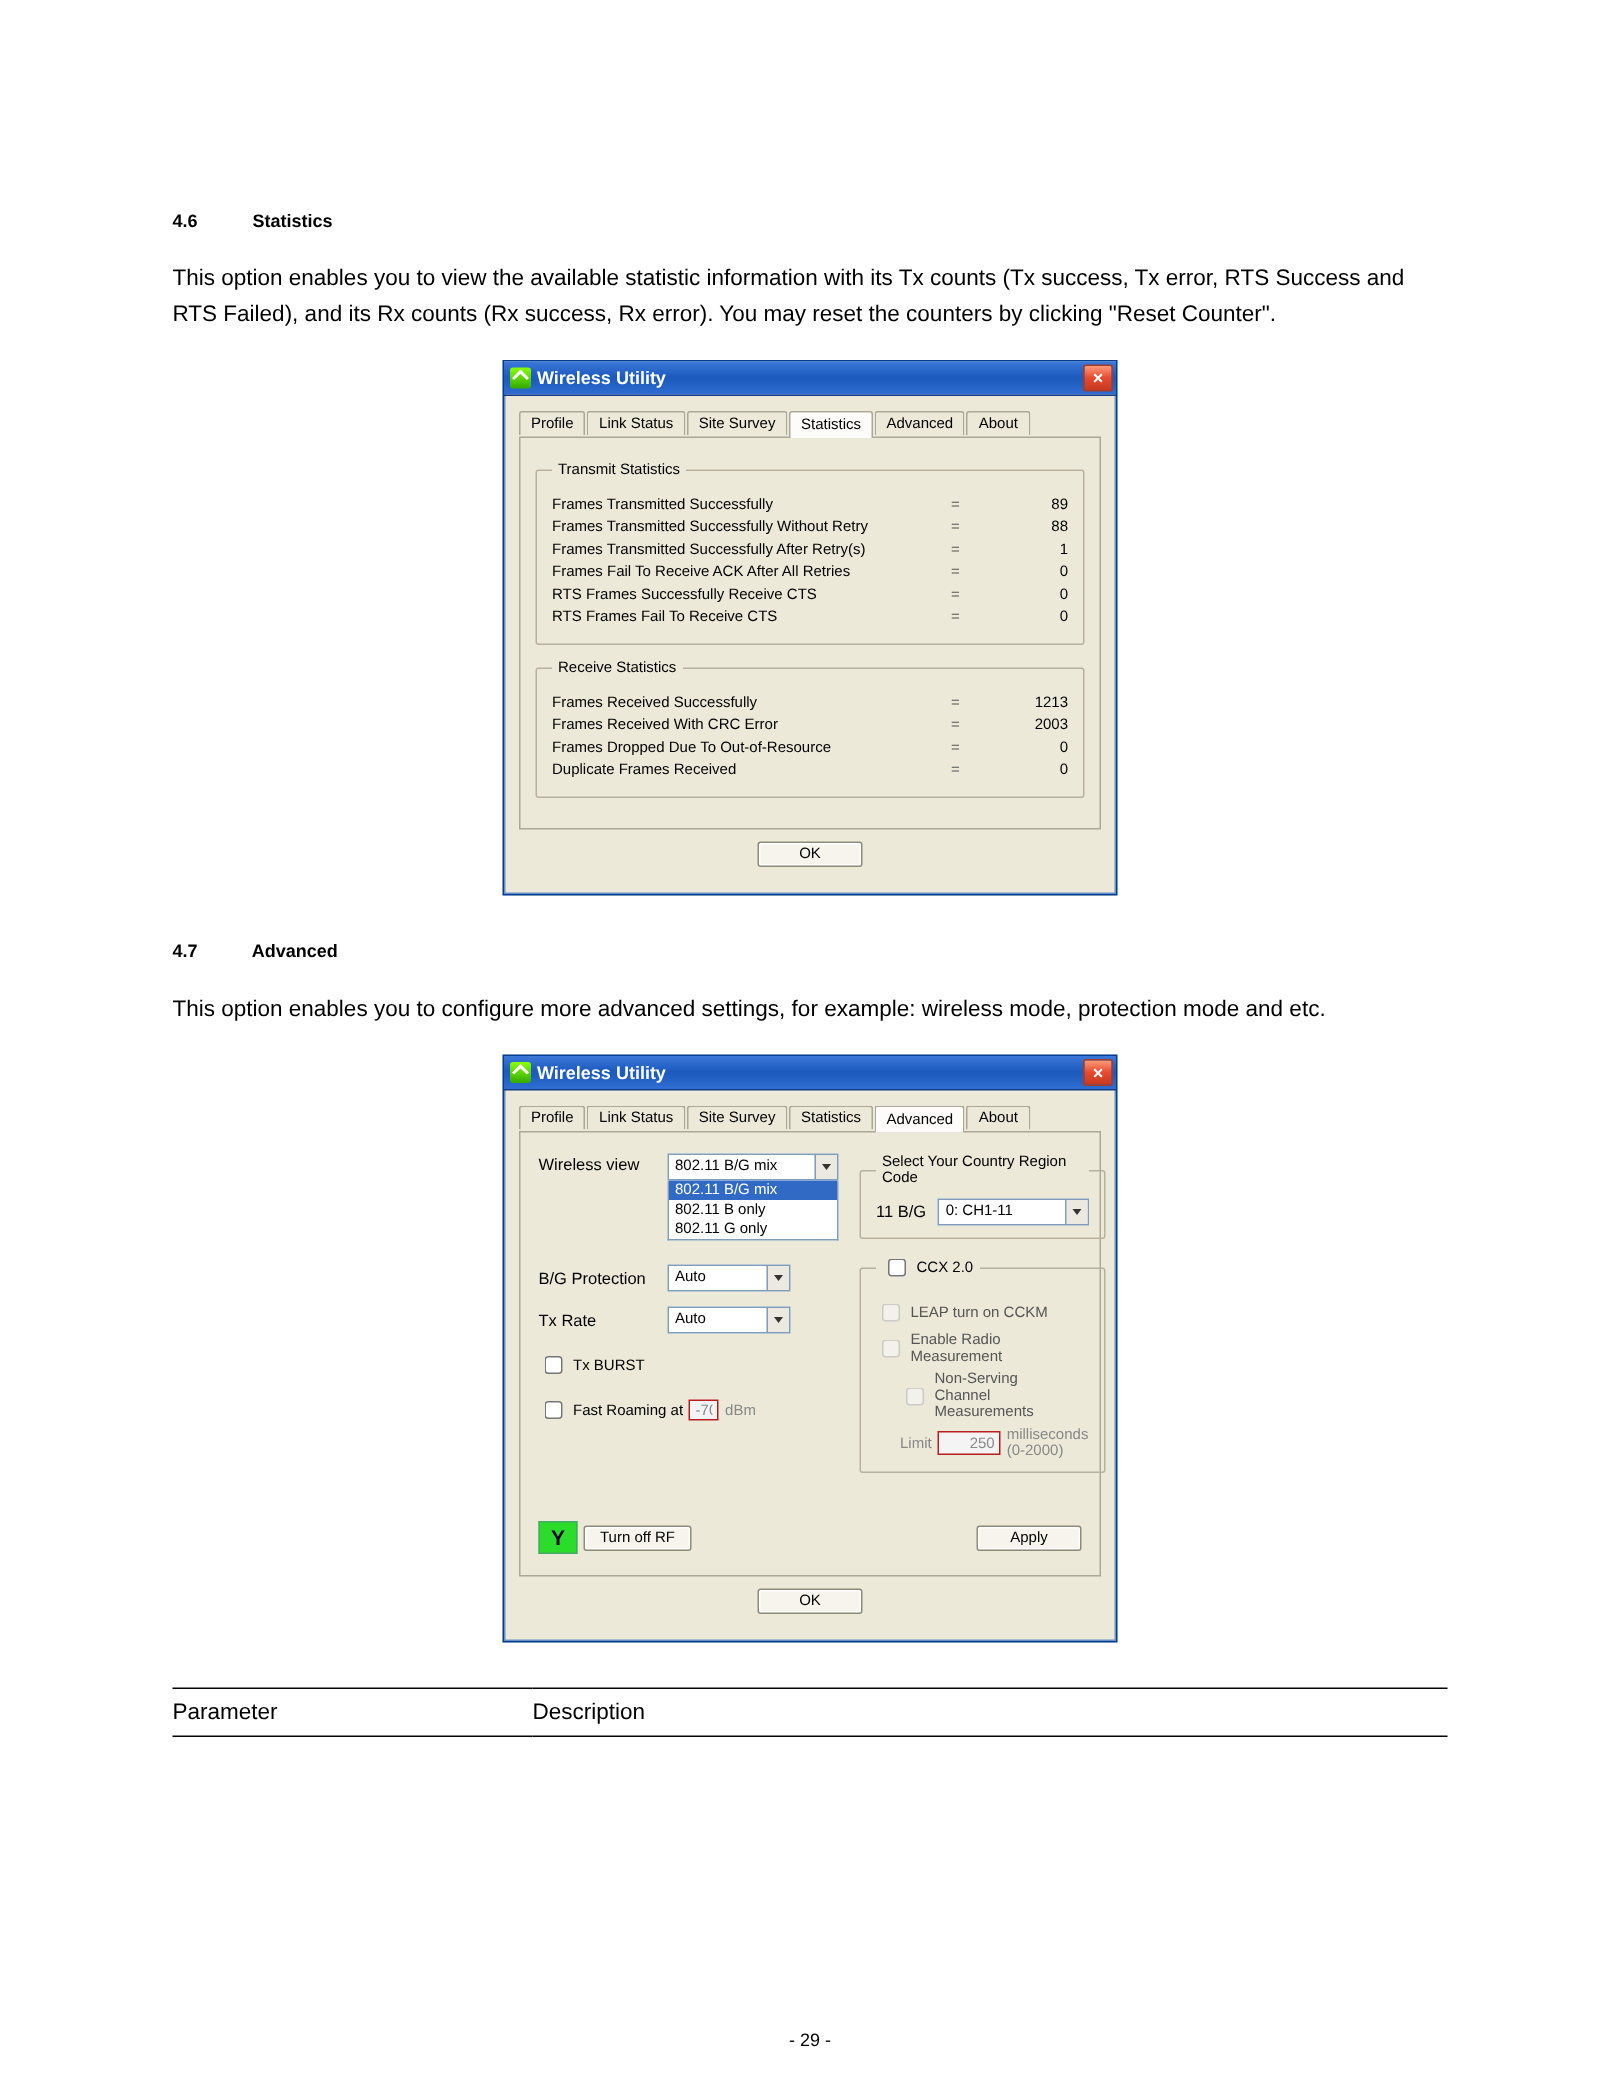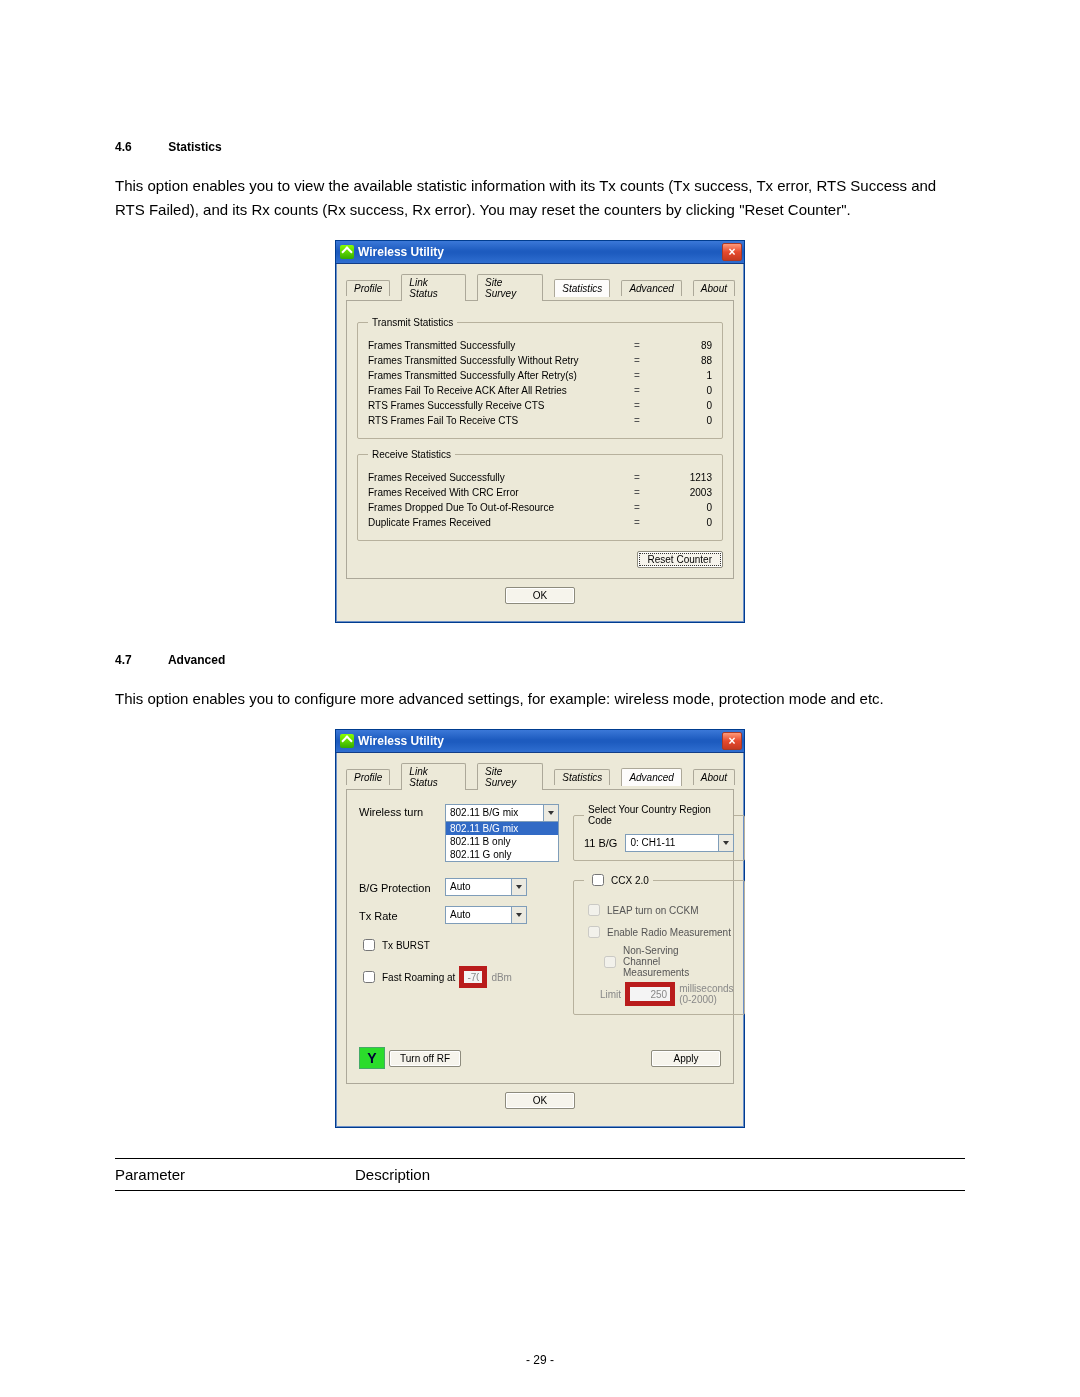--- a/index.html
+++ b/index.html
@@ -70,24 +70,23 @@
     color: #fff;
     display: flex; align-items: center; justify-content: center;
     font-size: 12px; font-weight: bold;
     line-height: 1;
   }
   .dialog-body {
     padding: 10px 10px 14px 10px;
   }
   .tabs {
     display: flex;
-    align-items: center;
-    gap: 12px;
+    align-items: flex-start;
+    gap: 2px;
     margin-bottom: -1px;
-    font-style: italic;
   }
   .tab {
     border: 1px solid #aca899;
     border-bottom: none;
     background: #ece9d8;
     padding: 2px 7px;
     font-size: 10px;
     color: #000;
     border-radius: 2px 2px 0 0;
     position: relative;
@@ -166,21 +165,21 @@
     border-top: none;
     background: #fff;
     font-size: 10px;
   }
   .combo-list .opt { padding: 1px 4px; }
   .combo-list .opt.sel { background: #316ac5; color: #fff; }
   .chk { display:flex; align-items:center; gap:4px; font-size:10px; color:#555; }
   .chk.en { color:#000; }
   .chk input { width:12px;height:12px; }
   .small-input{
-    border:5px solid #b91c1c; background:#f4f4f4; width:34px; height:14px; font-size:10px;
+    border:1px solid #b91c1c; background:#f4f4f4; width:34px; height:14px; font-size:10px;
     text-align:right; padding:0 3px; color:#888;
   }
   .unit { color:#888; font-size:10px; }
   .pill-icon{
     width:24px;height:20px;background:#2bdc2b;border:1px solid #4a6; margin-right:4px;
     display:flex;align-items:center;justify-content:center;color:#003;font-weight:bold;font-size:14px;
   }
   .param-table{
     width:100%; border-collapse:collapse; margin-top:10px; font-size:15px;
   }
@@ -269,23 +268,20 @@
                 <span class="eq">=</span>
                 <span class="val">0</span>
               </div>
               <div class="statrow">
                 <span>Duplicate Frames Received</span>
                 <span class="eq">=</span>
                 <span class="val">0</span>
               </div>
             </div>
         </fieldset>
-        <div class="right">
-          <button class="btn focus">Reset Counter</button>
-        </div>
       </div>
       <div class="bottom-ok">
         <button class="btn" style="width:70px">OK</button>
       </div>
     </div>
   </div>
 
   <h2>
     <span class="secnum">4.7</span>
     <span>Advanced</span>
@@ -306,21 +302,21 @@
         <div class="tab">Statistics</div>
         <div class="tab active">Advanced</div>
         <div class="tab">About</div>
       </div>
       <div class="tabpanel" style="padding:14px 12px;">
 
         <div style="display:flex; gap:14px;">
 
           <div style="flex:0 0 200px;">
             <div style="display:flex; align-items:flex-start; margin-bottom:4px;">
-              <div class="adv-label" style="width:86px">Wireless turn</div>
+              <div class="adv-label" style="width:86px">Wireless view</div>
               <div style="flex:1">
                 <div class="combo">
                   <div class="ctext">802.11 B/G mix</div>
                   <div class="carrow"></div>
                 </div>
                 <div class="combo-list">
                   <div class="opt sel">802.11 B/G mix</div>
                   <div class="opt">802.11 B only</div>
                   <div class="opt">802.11 G only</div>
                 </div>

